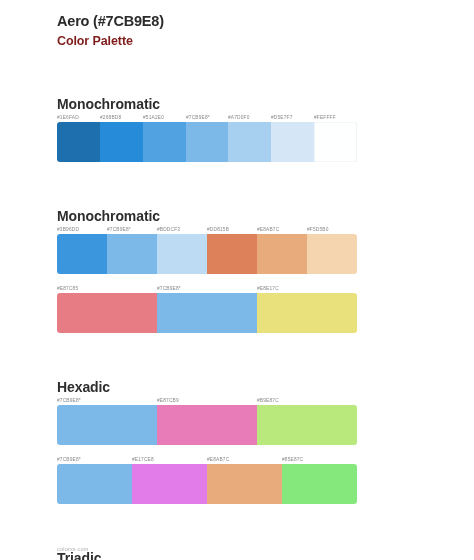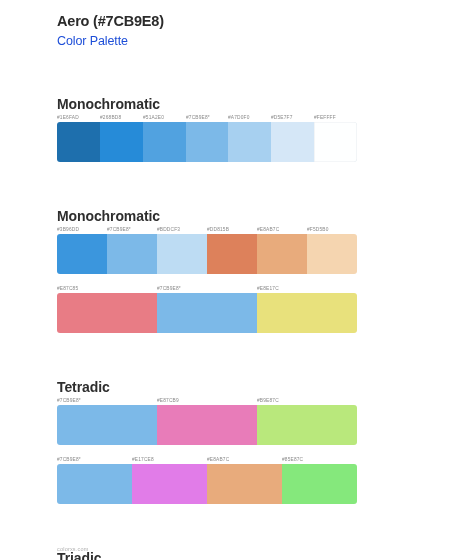--- a/index.html
+++ b/index.html
@@ -22,22 +22,22 @@
   }
   .title {
     font-size: 14.5px;
     font-weight: bold;
     color: #2b2b2b;
     letter-spacing: -0.2px;
     line-height: 1.35;
   }
   .subtitle {
     font-size: 12.5px;
-    font-weight: normal;
-    color: #1d4ed8;
+    font-weight: bold;
+    color: #7f1d1d;
     letter-spacing: -0.1px;
     line-height: 1.4;
     margin-top: 1px;
   }
   .sections {
     margin-top: 12px;
   }
   .section {
     padding: 0 0 0 57px;
     margin-bottom: 10px;
@@ -147,21 +147,21 @@
           <div class="hex-label" style="width: 33.3333%;">#7CB9E8*</div>
           <div class="hex-label" style="width: 33.3333%;">#E8E17C</div>
         </div>
         <div class="swatch-bar">
           <div class="swatch" title="#E87C85" style="background: rgb(232, 124, 133);"></div>
           <div class="swatch" title="#7CB9E8*" style="background: rgb(124, 185, 232);"></div>
           <div class="swatch" title="#E8E17C" style="background: rgb(232, 225, 124);"></div>
         </div>
       </div>
       <div class="section">
-        <div class="section-title">Tetradic</div>
+        <div class="section-title">Hexadic</div>
         <div class="labels-row">
           <div class="hex-label" style="width: 33.3333%;">#7CB9E8*</div>
           <div class="hex-label" style="width: 33.3333%;">#E87CB9</div>
           <div class="hex-label" style="width: 33.3333%;">#B9E87C</div>
         </div>
         <div class="swatch-bar">
           <div class="swatch" title="#7CB9E8*" style="background: rgb(124, 185, 232);"></div>
           <div class="swatch" title="#E87CB9" style="background: rgb(232, 124, 185);"></div>
           <div class="swatch" title="#B9E87C" style="background: rgb(185, 232, 124);"></div>
         </div>

